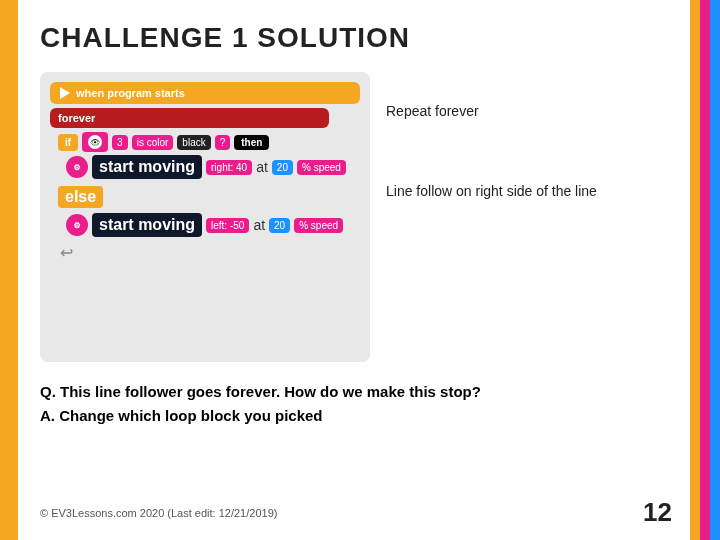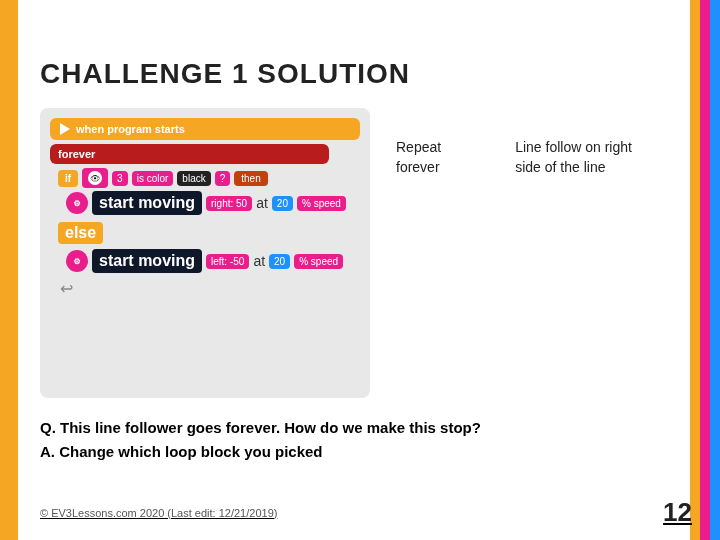--- a/index.html
+++ b/index.html
@@ -44,36 +44,35 @@
       background: #1e90ff;
     }
 
     .main-content {
       position: absolute;
       left: 18px;
       right: 30px;
       top: 0;
       bottom: 0;
       padding: 22px 40px 15px 22px;
-      margin-top: 36px;
     }
 
     .page-title {
       font-size: 28px;
       font-weight: 900;
       color: #222;
       letter-spacing: 1px;
       text-transform: uppercase;
       margin-bottom: 18px;
     }
 
     .content-row {
       display: flex;
       flex-direction: row;
-      gap: 26px;
+      gap: 16px;
       margin-bottom: 18px;
     }
 
     
     .code-block {
       background: #e8e8e8;
       border-radius: 8px;
       width: 330px;
       min-height: 290px;
       padding: 10px;
@@ -185,26 +184,26 @@
 
     .block-question {
       background: #e91e8c;
       border-radius: 4px;
       padding: 2px 5px;
       color: white;
       font-size: 10px;
     }
 
     .block-then {
-      background: #c2410c;
+      background: #000000;
       border-radius: 4px;
       padding: 2px 7px;
       color: white;
       font-size: 10px;
-      font-weight: normal;
+      font-weight: bold;
     }
 
     .block-motor-row {
       display: flex;
       align-items: center;
       gap: 4px;
       margin: 3px 0 3px 16px;
     }
 
     .motor-icon {
@@ -281,21 +280,21 @@
       color: #888;
       font-size: 16px;
       margin-top: 6px;
       padding-left: 10px;
     }
 
     
     .annotations {
       flex: 1;
       display: flex;
-      flex-direction: row;
+      flex-direction: column;
       gap: 60px;
       padding-top: 30px;
     }
 
     .annotation {
       font-size: 14px;
       color: #222;
       line-height: 1.4;
     }
 
@@ -309,25 +308,24 @@
       color: #000000;
       font-weight: bold;
       line-height: 1.6;
     }
 
     
     .footer {
       position: absolute;
       bottom: 12px;
       left: 40px;
-      right: 28px;
+      right: 48px;
       display: flex;
       justify-content: space-between;
       align-items: center;
-      text-decoration: underline;
     }
 
     .footer-left {
       font-size: 11px;
       color: #555;
     }
 
     .footer-right {
       font-size: 26px;
       font-weight: bold;
@@ -374,21 +372,21 @@
         <div class="block-color-label">is color</div>
         <div class="block-black">black</div>
         <div class="block-question">?</div>
         <div class="block-then">then</div>
       </div>
 
       
       <div class="block-motor-row">
         <div class="motor-icon">⚙</div>
         <div class="block-start-moving">start moving</div>
-        <div class="block-right50">right: 50</div>
+        <div class="block-right50">right: 40</div>
         <span class="block-at">at</span>
         <div class="block-20">20</div>
         <div class="block-speed">% speed</div>
       </div>
 
       
       <div class="block-else">else</div>
 
       
       <div class="block-motor-row">

